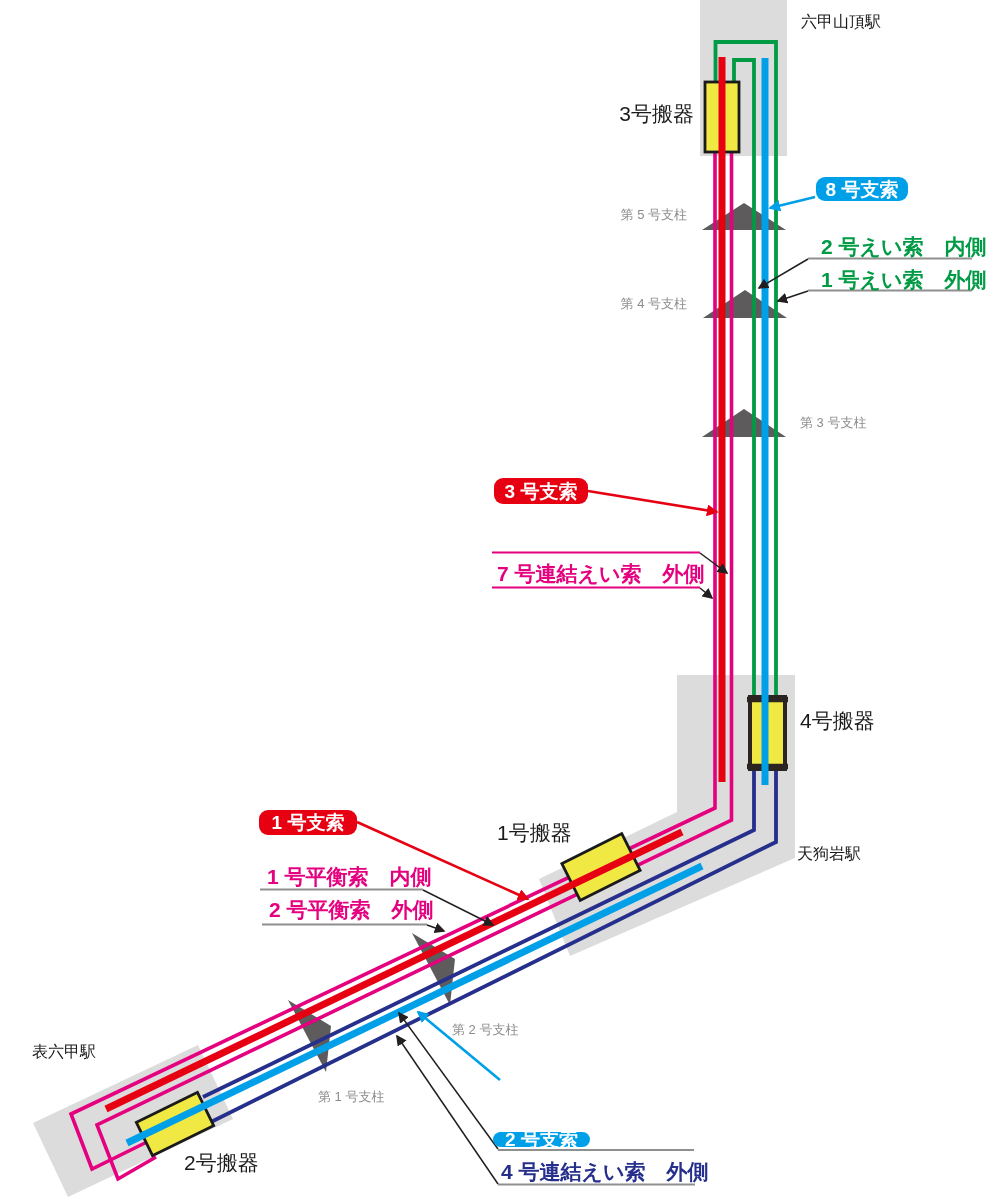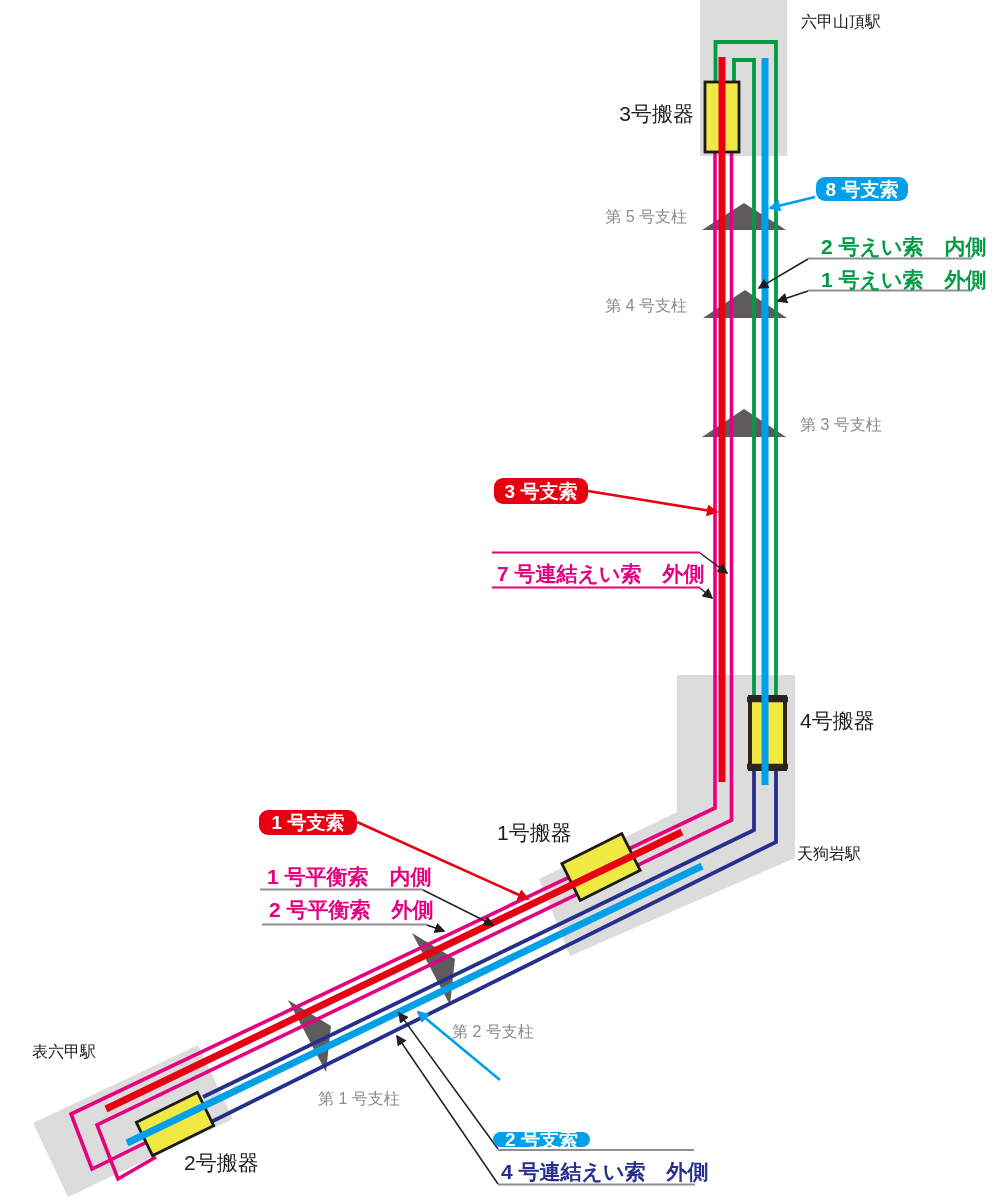--- a/index.html
+++ b/index.html
@@ -9,21 +9,21 @@
   }
   html,body{margin:0;padding:0;background:#ffffff;}
   #stage{
     position:relative;width:1000px;height:1200px;background:#ffffff;overflow:hidden;
     font-family:"Liberation Sans","DejaVu Sans",sans-serif;
   }
   #gfx{position:absolute;left:0;top:0;}
   .label{position:absolute;white-space:nowrap;line-height:1.15;}
   .t-black{color:var(--c-black);font-size:16px;}
   .t-carrier{color:var(--c-black);font-size:21px;}
-  .t-gray{color:var(--c-graytext);font-size:16px;}
+  .t-gray{color:var(--c-graytext);font-size:13px;}
   .t-green{color:var(--c-green);font-size:21px;font-weight:bold;}
   .t-magenta{color:var(--c-magenta);font-size:21px;font-weight:bold;}
   .t-navy{color:var(--c-navy);font-size:21px;font-weight:bold;}
   .pill{
     position:absolute;display:flex;align-items:center;justify-content:center;
     color:#ffffff;font-weight:bold;font-size:19px;border-radius:9px;line-height:1;
   }
   .pill-red{background:var(--c-red);}
   .pill-cyan{background:var(--c-cyan);}
 

